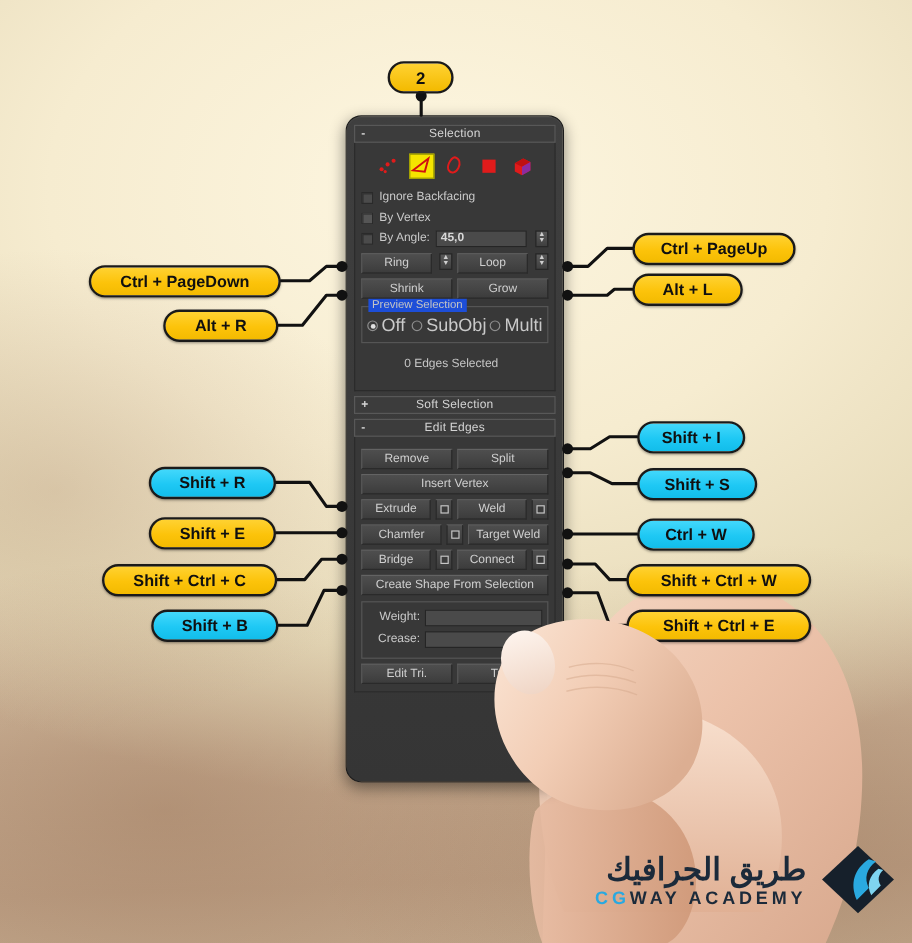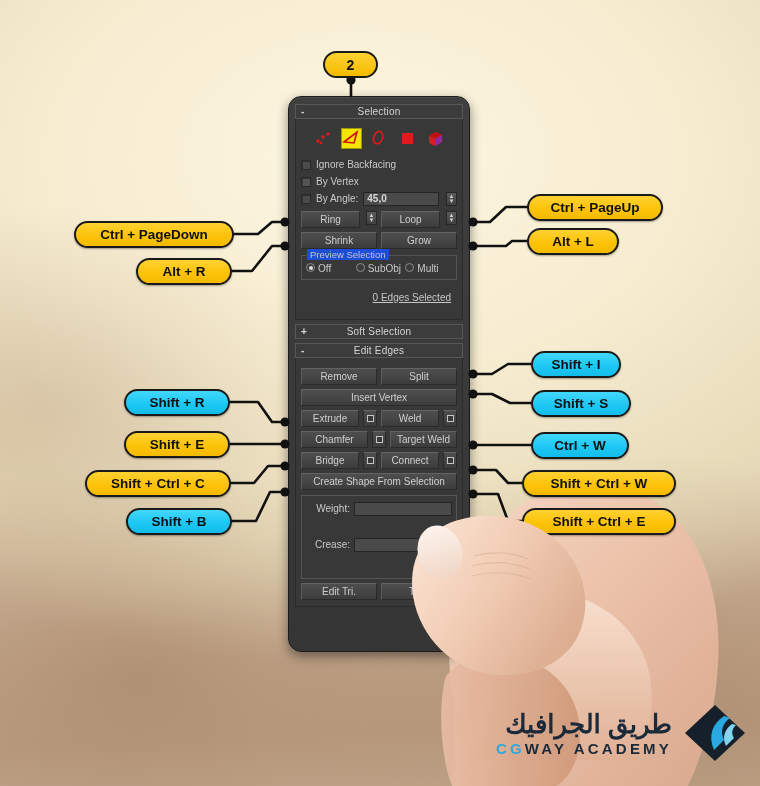--- a/index.html
+++ b/index.html
@@ -146,39 +146,39 @@
     margin-top: 6px;
     padding: 4px 4px 5px 4px;
     position: relative;
   }
   .groupbox > .gtitle {
     position: absolute; top: -7px; left: 5px;
     background: #1d4ed8; padding: 0 3px;
     color: #c4c4c4; font-size: 9.5px;
   }
   .radio-row { display: flex; align-items: center; gap: 3px; margin-top: 3px; }
-  .radio-item { display: flex; align-items: flex-start; gap: 3px; color: #c9c9c9; font-size: 10px; flex: 1; }
+  .radio-item { display: flex; align-items: center; gap: 3px; color: #c9c9c9; font-size: 15px; flex: 1; }
   .radio {
     width: 9px; height: 9px; border-radius: 50%;
     background: #3a3a3a; border: 1px solid #8d8d8d;
     display: flex; align-items: center; justify-content: center; flex: none;
   }
   .radio.on::after { content:""; width: 4px; height: 4px; border-radius: 50%; background: #e0e0e0; }
 
   .status-line {
     color: #c6c6c6; font-size: 10px;
-    text-align: right; padding: 12px 6px 10px 0; text-decoration: underline;
+    text-align: center; padding: 12px 6px 10px 0;
   }
 
   .field-box {
     border: 1px solid #555;
     margin-top: 5px;
     padding: 5px 4px;
   }
-  .lbl-field { display: flex; align-items: center; height: 15px; margin-bottom: 21px; gap: 4px; }
+  .lbl-field { display: flex; align-items: center; height: 15px; margin-bottom: 3px; gap: 4px; }
   .lbl-field span.l { color: #c9c9c9; font-size: 10px; width: 44px; text-align: right; }
   .lbl-field .inp {
     flex: 1; height: 14px; background: #4a4a4a;
     border: 1px solid #252525;
   }
 
   
   .callout {
     position: absolute;
     height: 27px;

